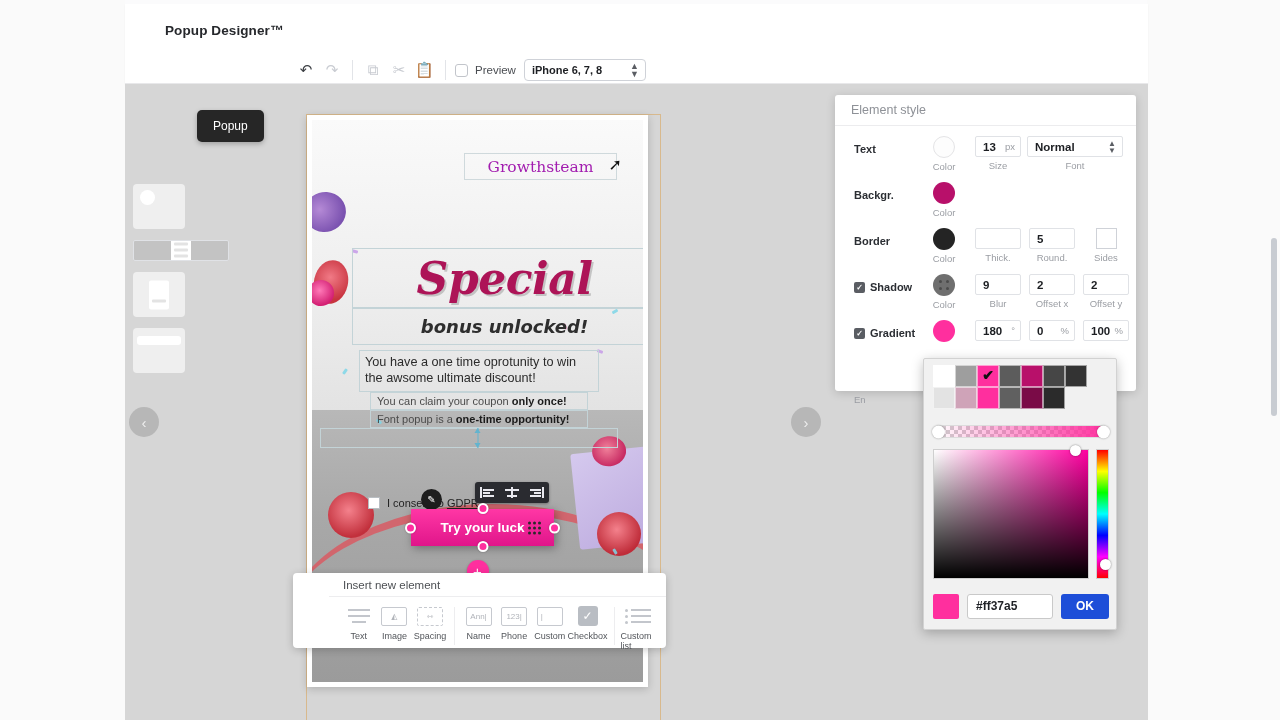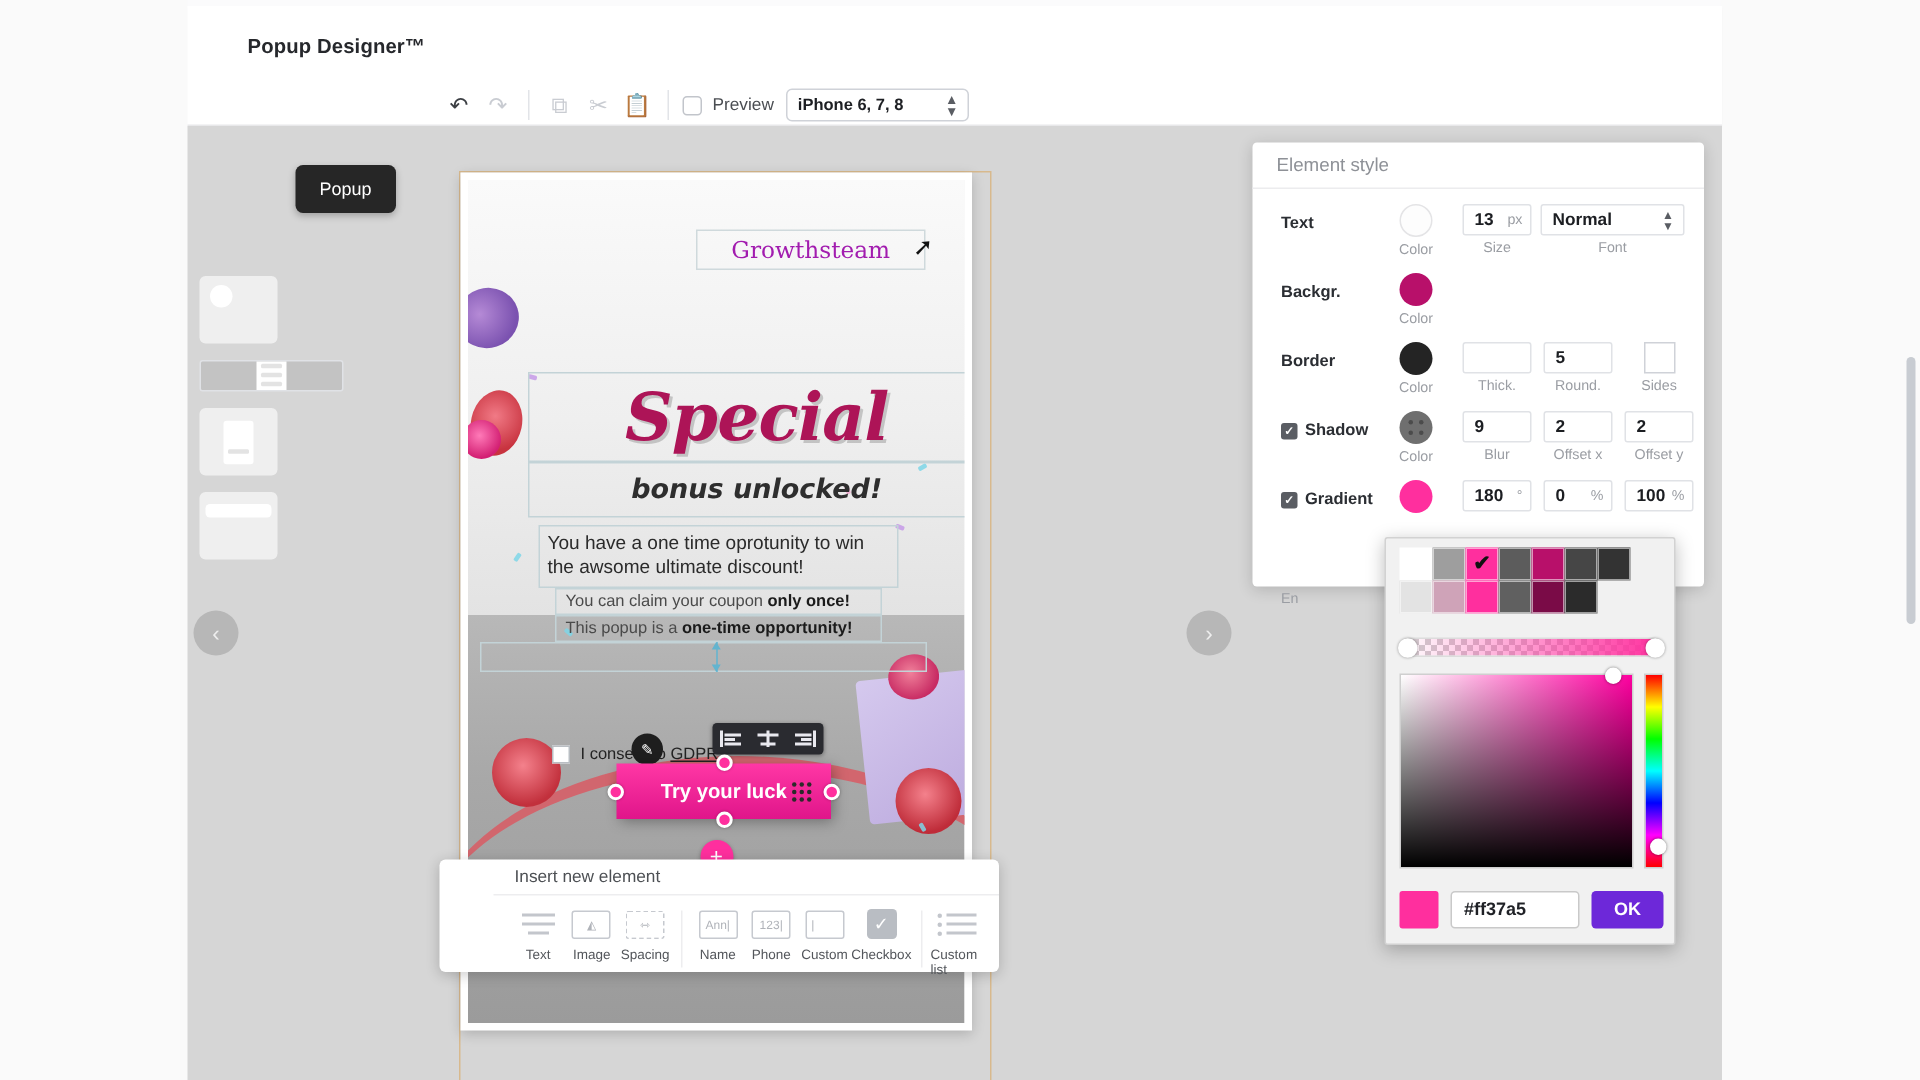--- a/index.html
+++ b/index.html
@@ -381,21 +381,21 @@
   .picker-bottom {
     position:absolute; left:9px; bottom:10px; width:176px; height:26px;
     display:flex; align-items:center; gap:8px;
   }
   .pb-swatch { width:26px; height:25px; background:#ff2f9e; border-radius:2px; }
   .hex-input {
     flex:1; height:25px; background:#fff; border:1px solid #c9c9c9; border-radius:3px;
     display:flex; align-items:center; padding-left:8px; font-size:12px; font-weight:bold; color:#1f2126;
   }
   .ok-btn {
-    width:48px; height:25px; background:#6d28d9; color:#fff; border-radius:3px;
+    width:48px; height:25px; background:#1d4ed8; color:#fff; border-radius:3px;
     display:flex; align-items:center; justify-content:center; font-size:12px; font-weight:bold;
     cursor:pointer;
   }
 
   
   .page-scroll {
     position:absolute; right:3px; top:238px; width:6px; height:178px;
     background:#c8ccd2; border-radius:3px;
   }
 </style>
@@ -499,21 +499,21 @@
 
         <div class="el-box para">
           <span>You have a one time oprotunity to win the awsome ultimate discount!</span>
         </div>
 
         <div class="el-box mini1">
           <span>You can claim your coupon </span>
           <b>only once!</b>
         </div>
         <div class="el-box mini2">
-          <span>This popup is a </span>
+          <span>Font popup is a </span>
           <b>one-time opportunity!</b>
         </div>
 
         <div class="el-box spacer-box"></div>
         <div class="spacer-arrow"></div>
 
 
         <div class="gdpr-row">
           <span class="gdpr-cb"></span>
           <span class="gdpr-txt">

